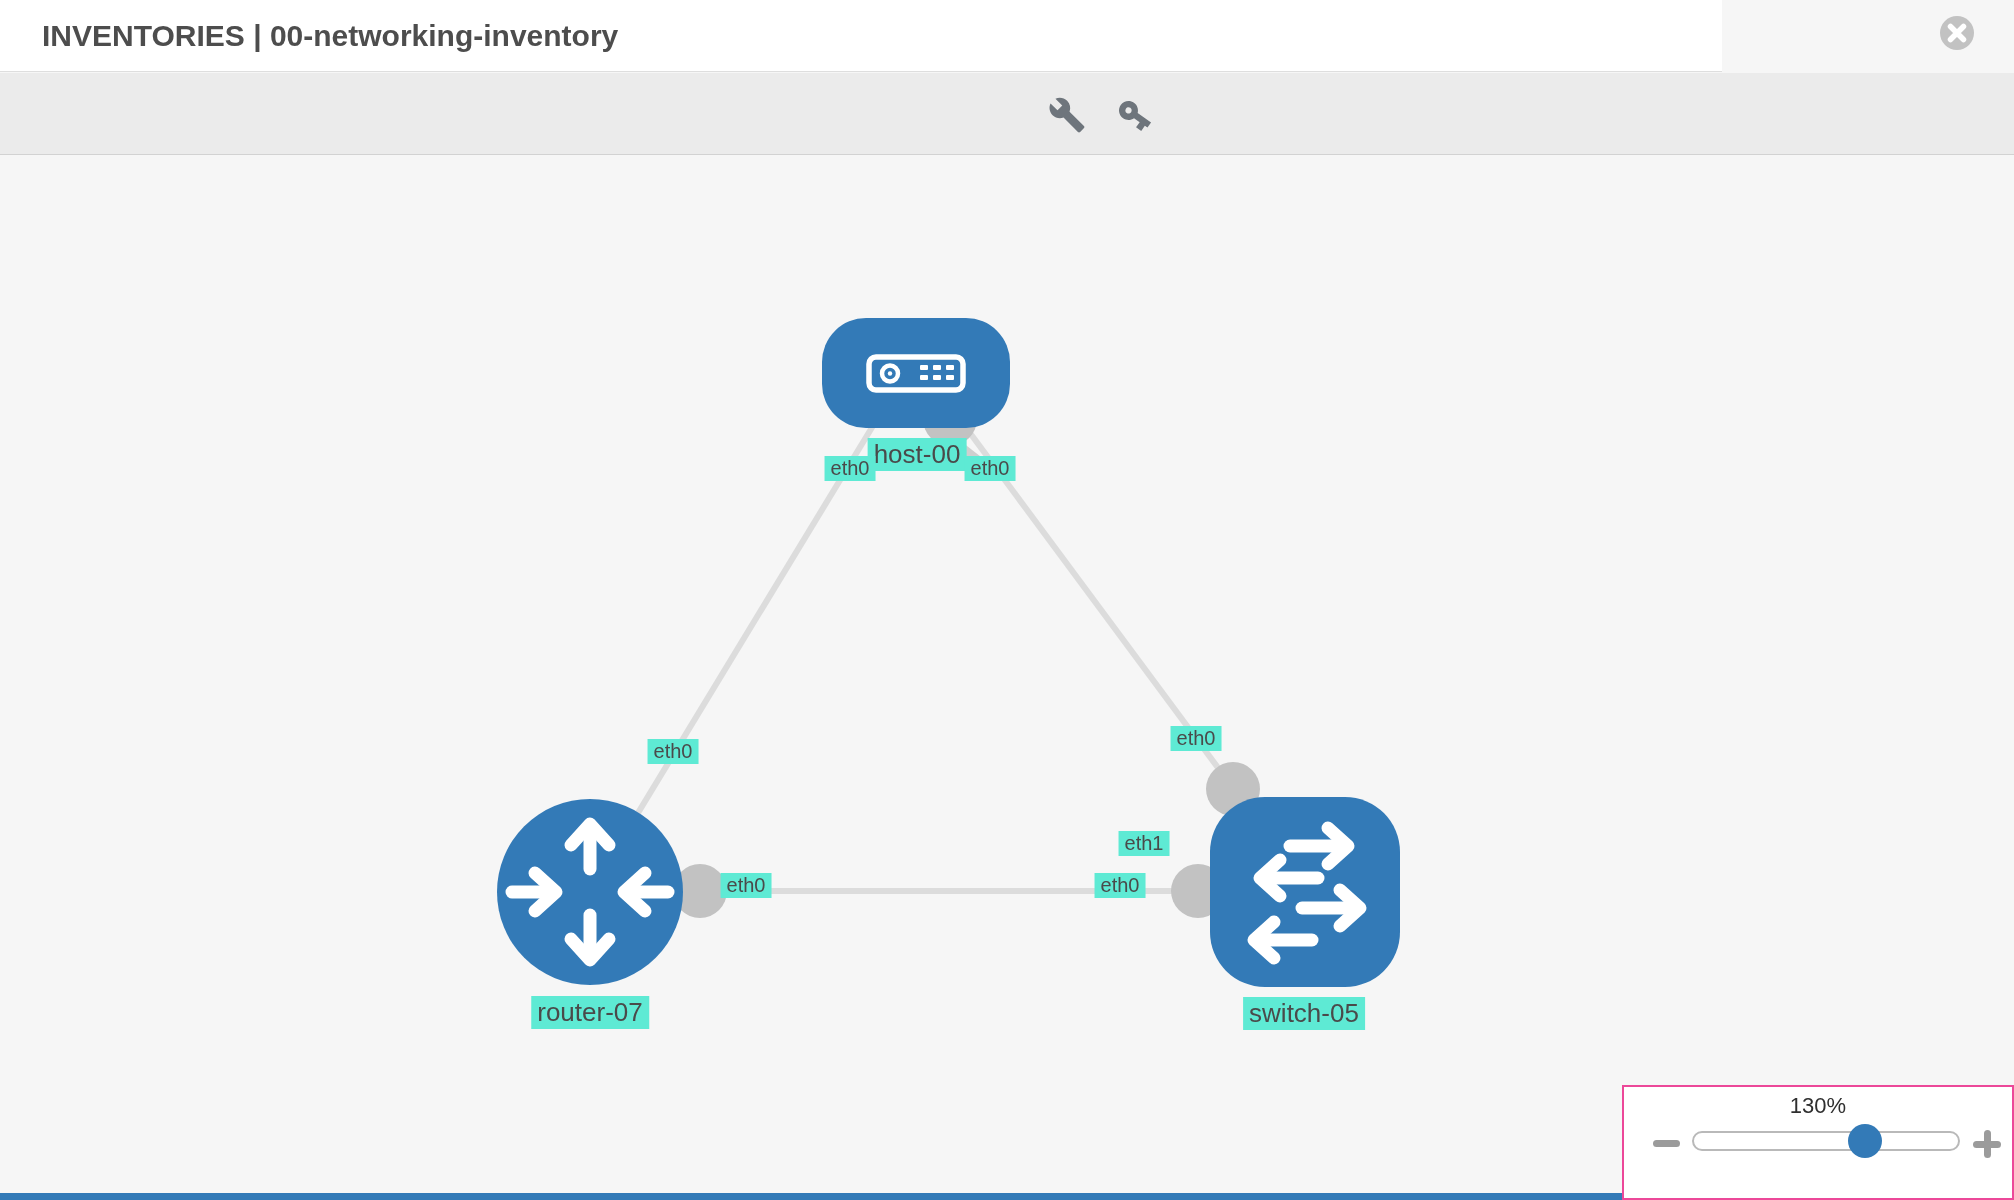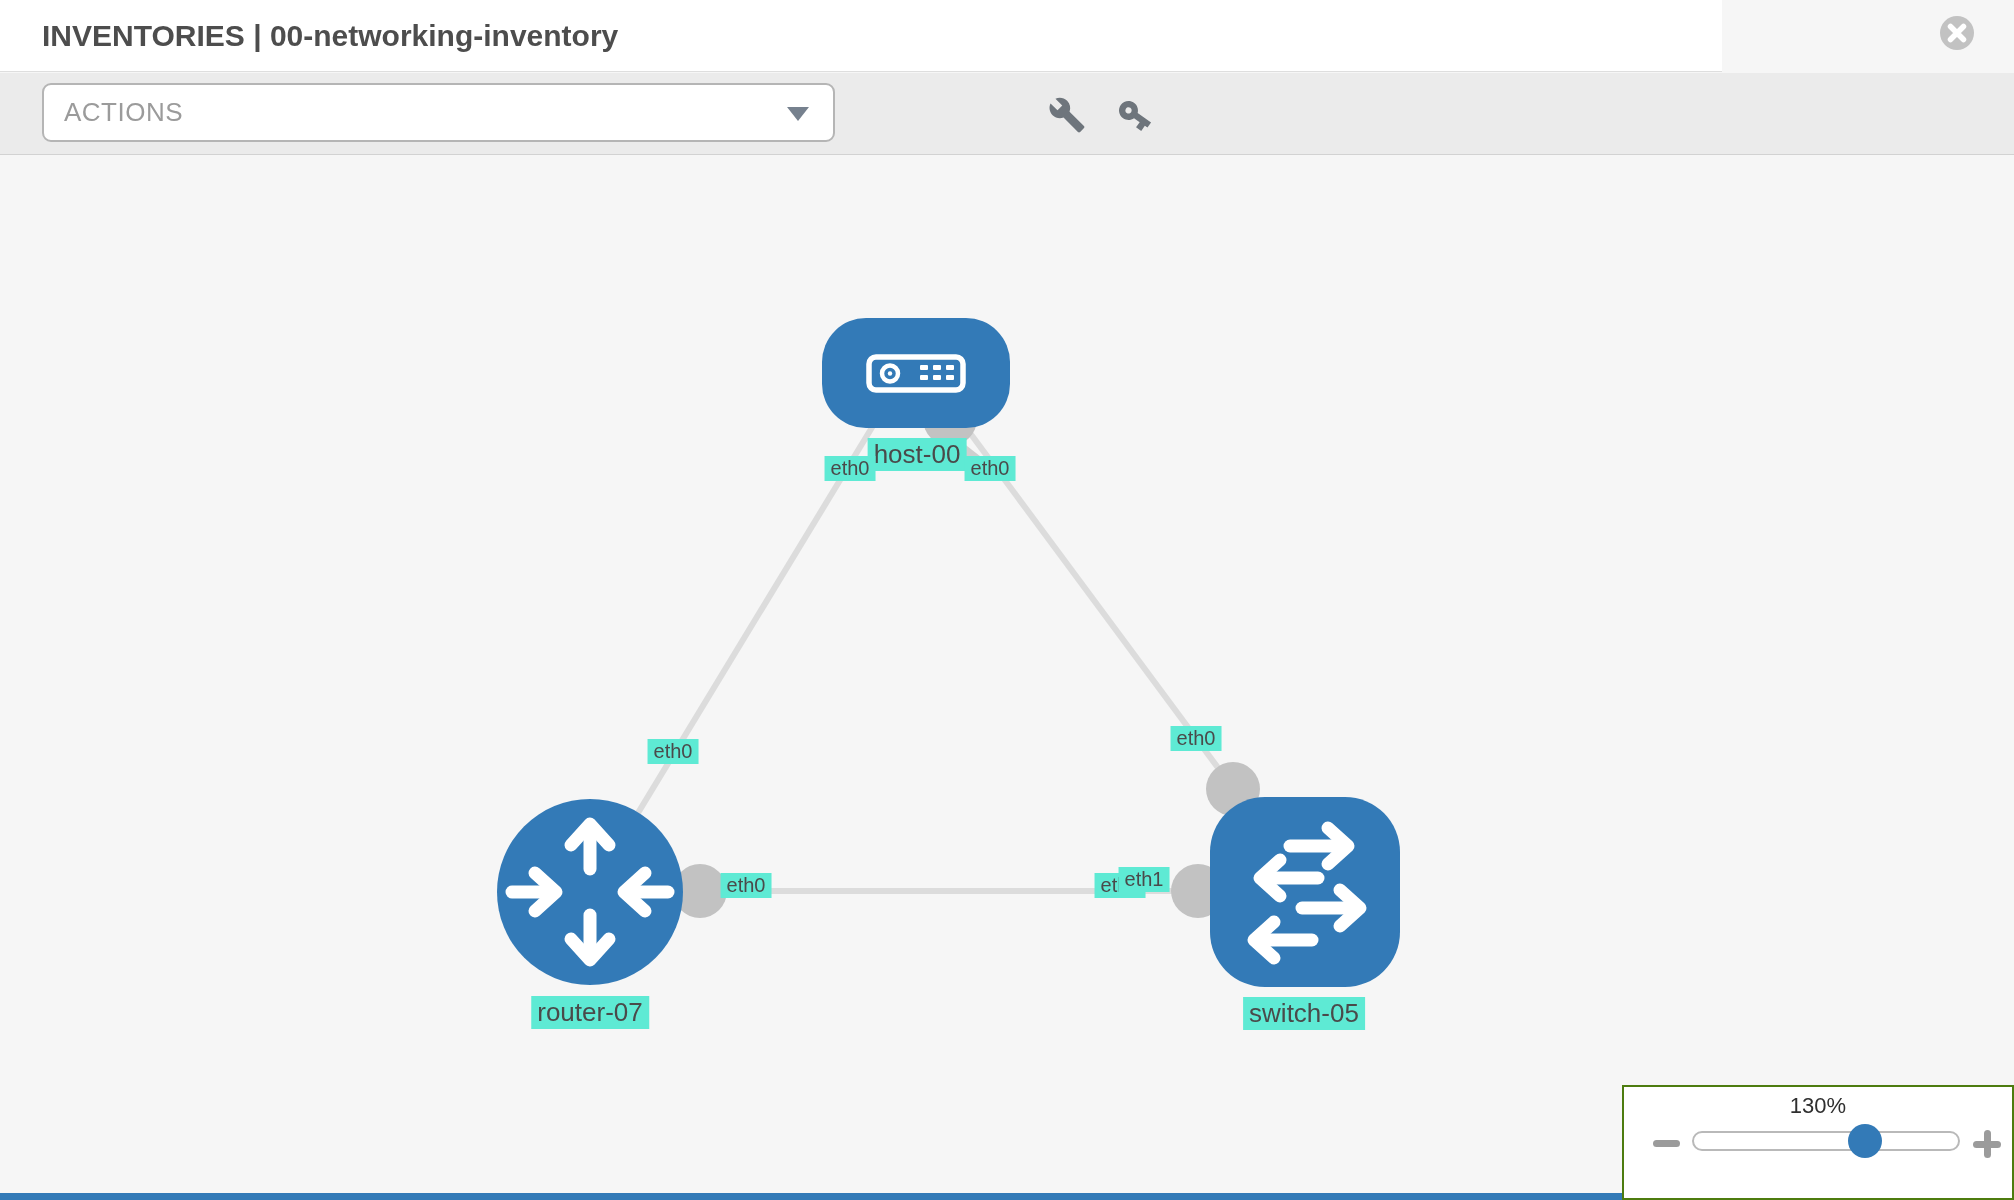--- a/index.html
+++ b/index.html
@@ -35,21 +35,21 @@
     background:#f6f6f6; }
   .topo-svg { position:absolute; left:0; top:0; }
 
   .chip { position:absolute; background:#5eead4; color:#4a4a4a; white-space:nowrap;
     padding:1px 6px; transform:translateX(-50%); }
   .node-label { font-size:26px; }
   .iface-label { font-size:20px; }
 
   
   .zoom-panel { position:absolute; left:1622px; top:1085px; width:392px; height:115px;
-    background:#ffffff; border:2px solid #4d7c0f; }
+    background:#ffffff; border:2px solid #ec4899; }
   .zoom-level { position:absolute; left:0; top:6px; width:100%; text-align:center;
     font-size:22px; color:#2f2f2f; }
   .minus-bar { position:absolute; left:29px; top:53px; width:27px; height:7px;
     border-radius:4px; background:#9b9b9b; cursor:pointer; }
   .slider-track { position:absolute; left:68px; top:44px; width:268px; height:20px;
     background:#ffffff; border:2px solid #b9b9b9; border-radius:11px; cursor:pointer; }
   .slider-thumb { position:absolute; left:154px; top:-9px; width:34px; height:34px;
     border-radius:50%; background:#337ab7; cursor:grab; }
   .plus-icon { position:absolute; left:349px; top:43px; width:28px; height:28px; cursor:pointer; }
   .plus-icon .h { position:absolute; left:0; top:11px; width:28px; height:7px;
@@ -65,24 +65,20 @@
 
 <div class="header">
   <div class="header-title">INVENTORIES | 00-networking-inventory</div>
   <svg class="close-btn" viewBox="0 0 34 34">
     <circle cx="17" cy="17" r="17" fill="#c2c2c2"></circle>
     <path d="M10.5 10.5 L23.5 23.5 M23.5 10.5 L10.5 23.5" stroke="#ffffff" stroke-width="5.5" stroke-linecap="round"></path>
   </svg>
 </div>
 
 <div class="toolbar">
-  <div class="select-box actions-box">
-    <span class="ph">ACTIONS</span>
-    <span class="chevron"></span>
-  </div>
 </div>
 
 <svg class="tool-icon wrench-btn" viewBox="0 0 24 24">
   <path fill="#6e757c" d="M22.7 19l-9.1-9.1c.9-2.3.4-5-1.5-6.9-2-2-5-2.4-7.4-1.3L9 6 6 9 1.6 4.7C.4 7.1.9 10.1 2.9 12.1c1.9 1.9 4.6 2.4 6.9 1.5l9.1 9.1c.4.4 1 .4 1.4 0l2.3-2.3c.5-.4.5-1.1.1-1.4z"></path>
 </svg>
 <svg class="tool-icon key-btn" viewBox="0 0 24 24">
   <g transform="rotate(35 12 12)">
     <path fill="#6e757c" d="M12.65 10C11.83 7.67 9.61 6 7 6c-3.31 0-6 2.69-6 6s2.69 6 6 6c2.61 0 4.83-1.67 5.65-4H17v4h4v-4h2v-4H12.65zM7 14c-1.1 0-2-.9-2-2s.9-2 2-2 2 .9 2 2-.9 2-2 2z"></path>
   </g>
 </svg>
@@ -148,21 +144,21 @@
     </g>
   </svg>
 
   <div class="chip node-label" style="left:917px; top:282px;">host-00</div>
   <div class="chip iface-label" style="left:850px; top:300px;">eth0</div>
   <div class="chip iface-label" style="left:990px; top:300px;">eth0</div>
   <div class="chip iface-label" style="left:673px; top:583px;">eth0</div>
   <div class="chip iface-label" style="left:1196px; top:570px;">eth0</div>
   <div class="chip iface-label" style="left:746px; top:717px;">eth0</div>
   <div class="chip iface-label" style="left:1120px; top:717px;">eth0</div>
-  <div class="chip iface-label" style="left:1144px; top:711px;">eth1</div>
+  <div class="chip iface-label" style="left:1144px; top:675px;">eth1</div>
   <div class="chip node-label" style="left:590px; top:840px;">router-07</div>
   <div class="chip node-label" style="left:1304px; top:841px;">switch-05</div>
 </div>
 
 <div class="bottom-strip"></div>
 
 <div class="zoom-panel">
   <div class="zoom-level">130%</div>
   <div class="minus-bar"></div>
   <div class="slider-track">

